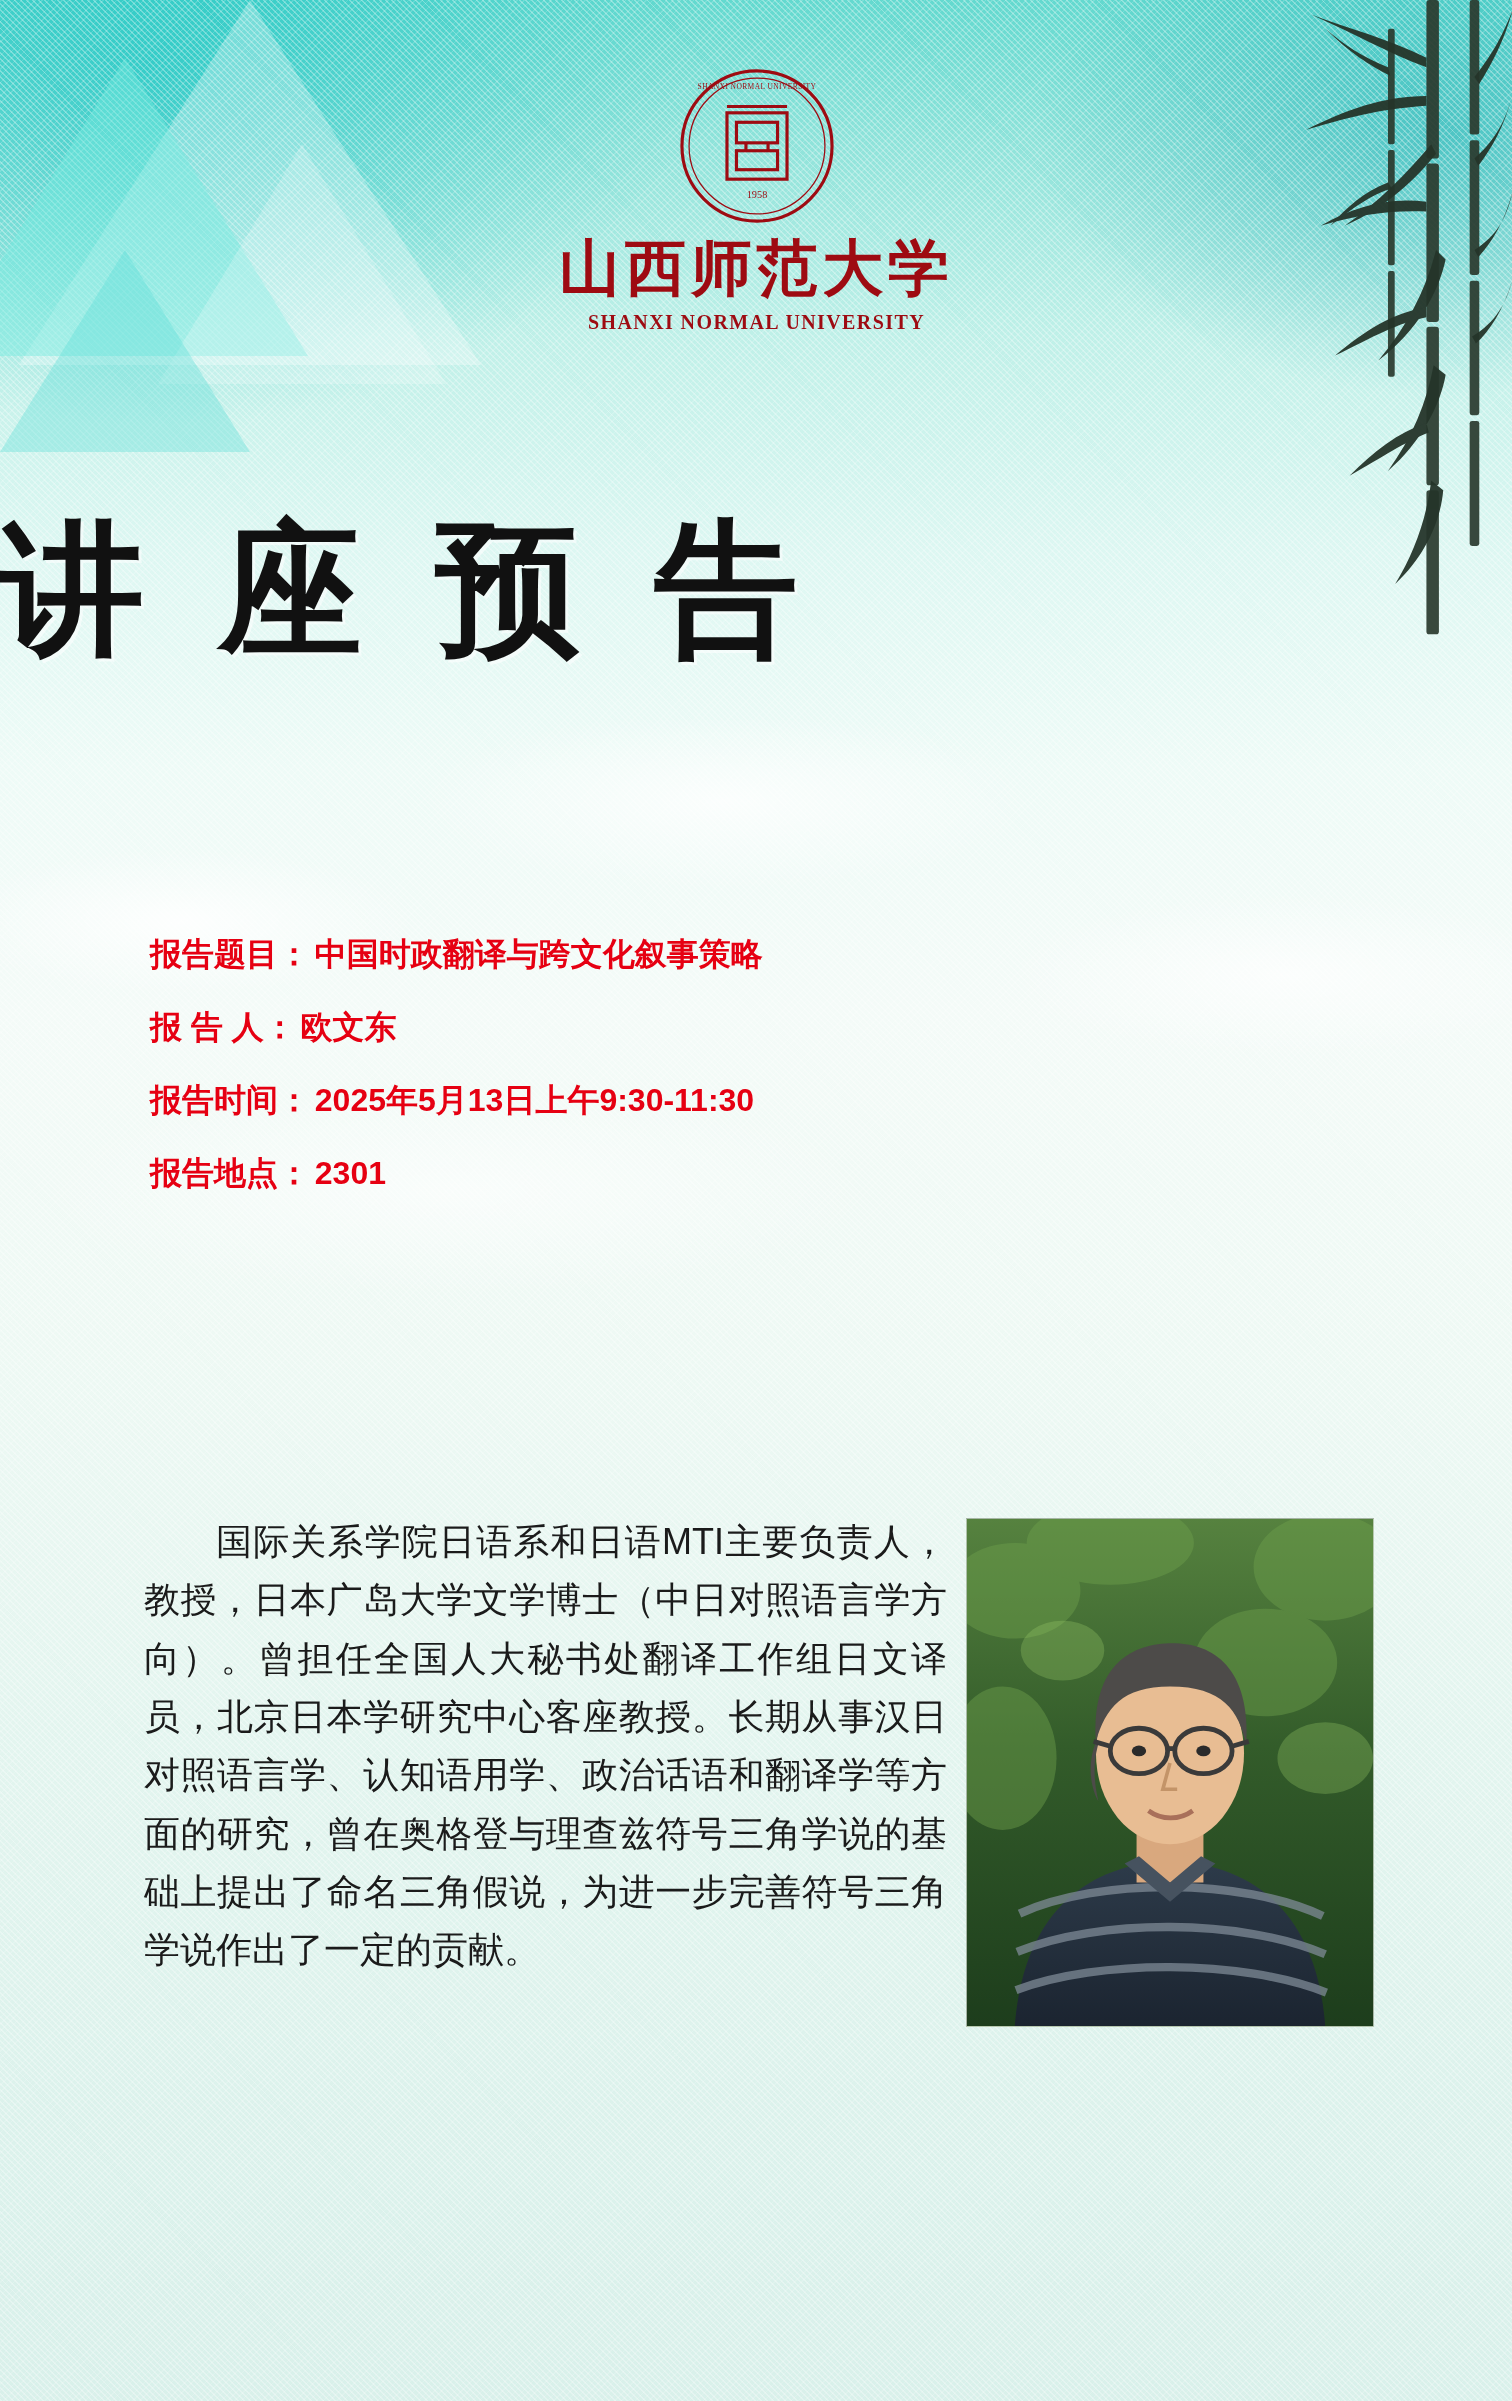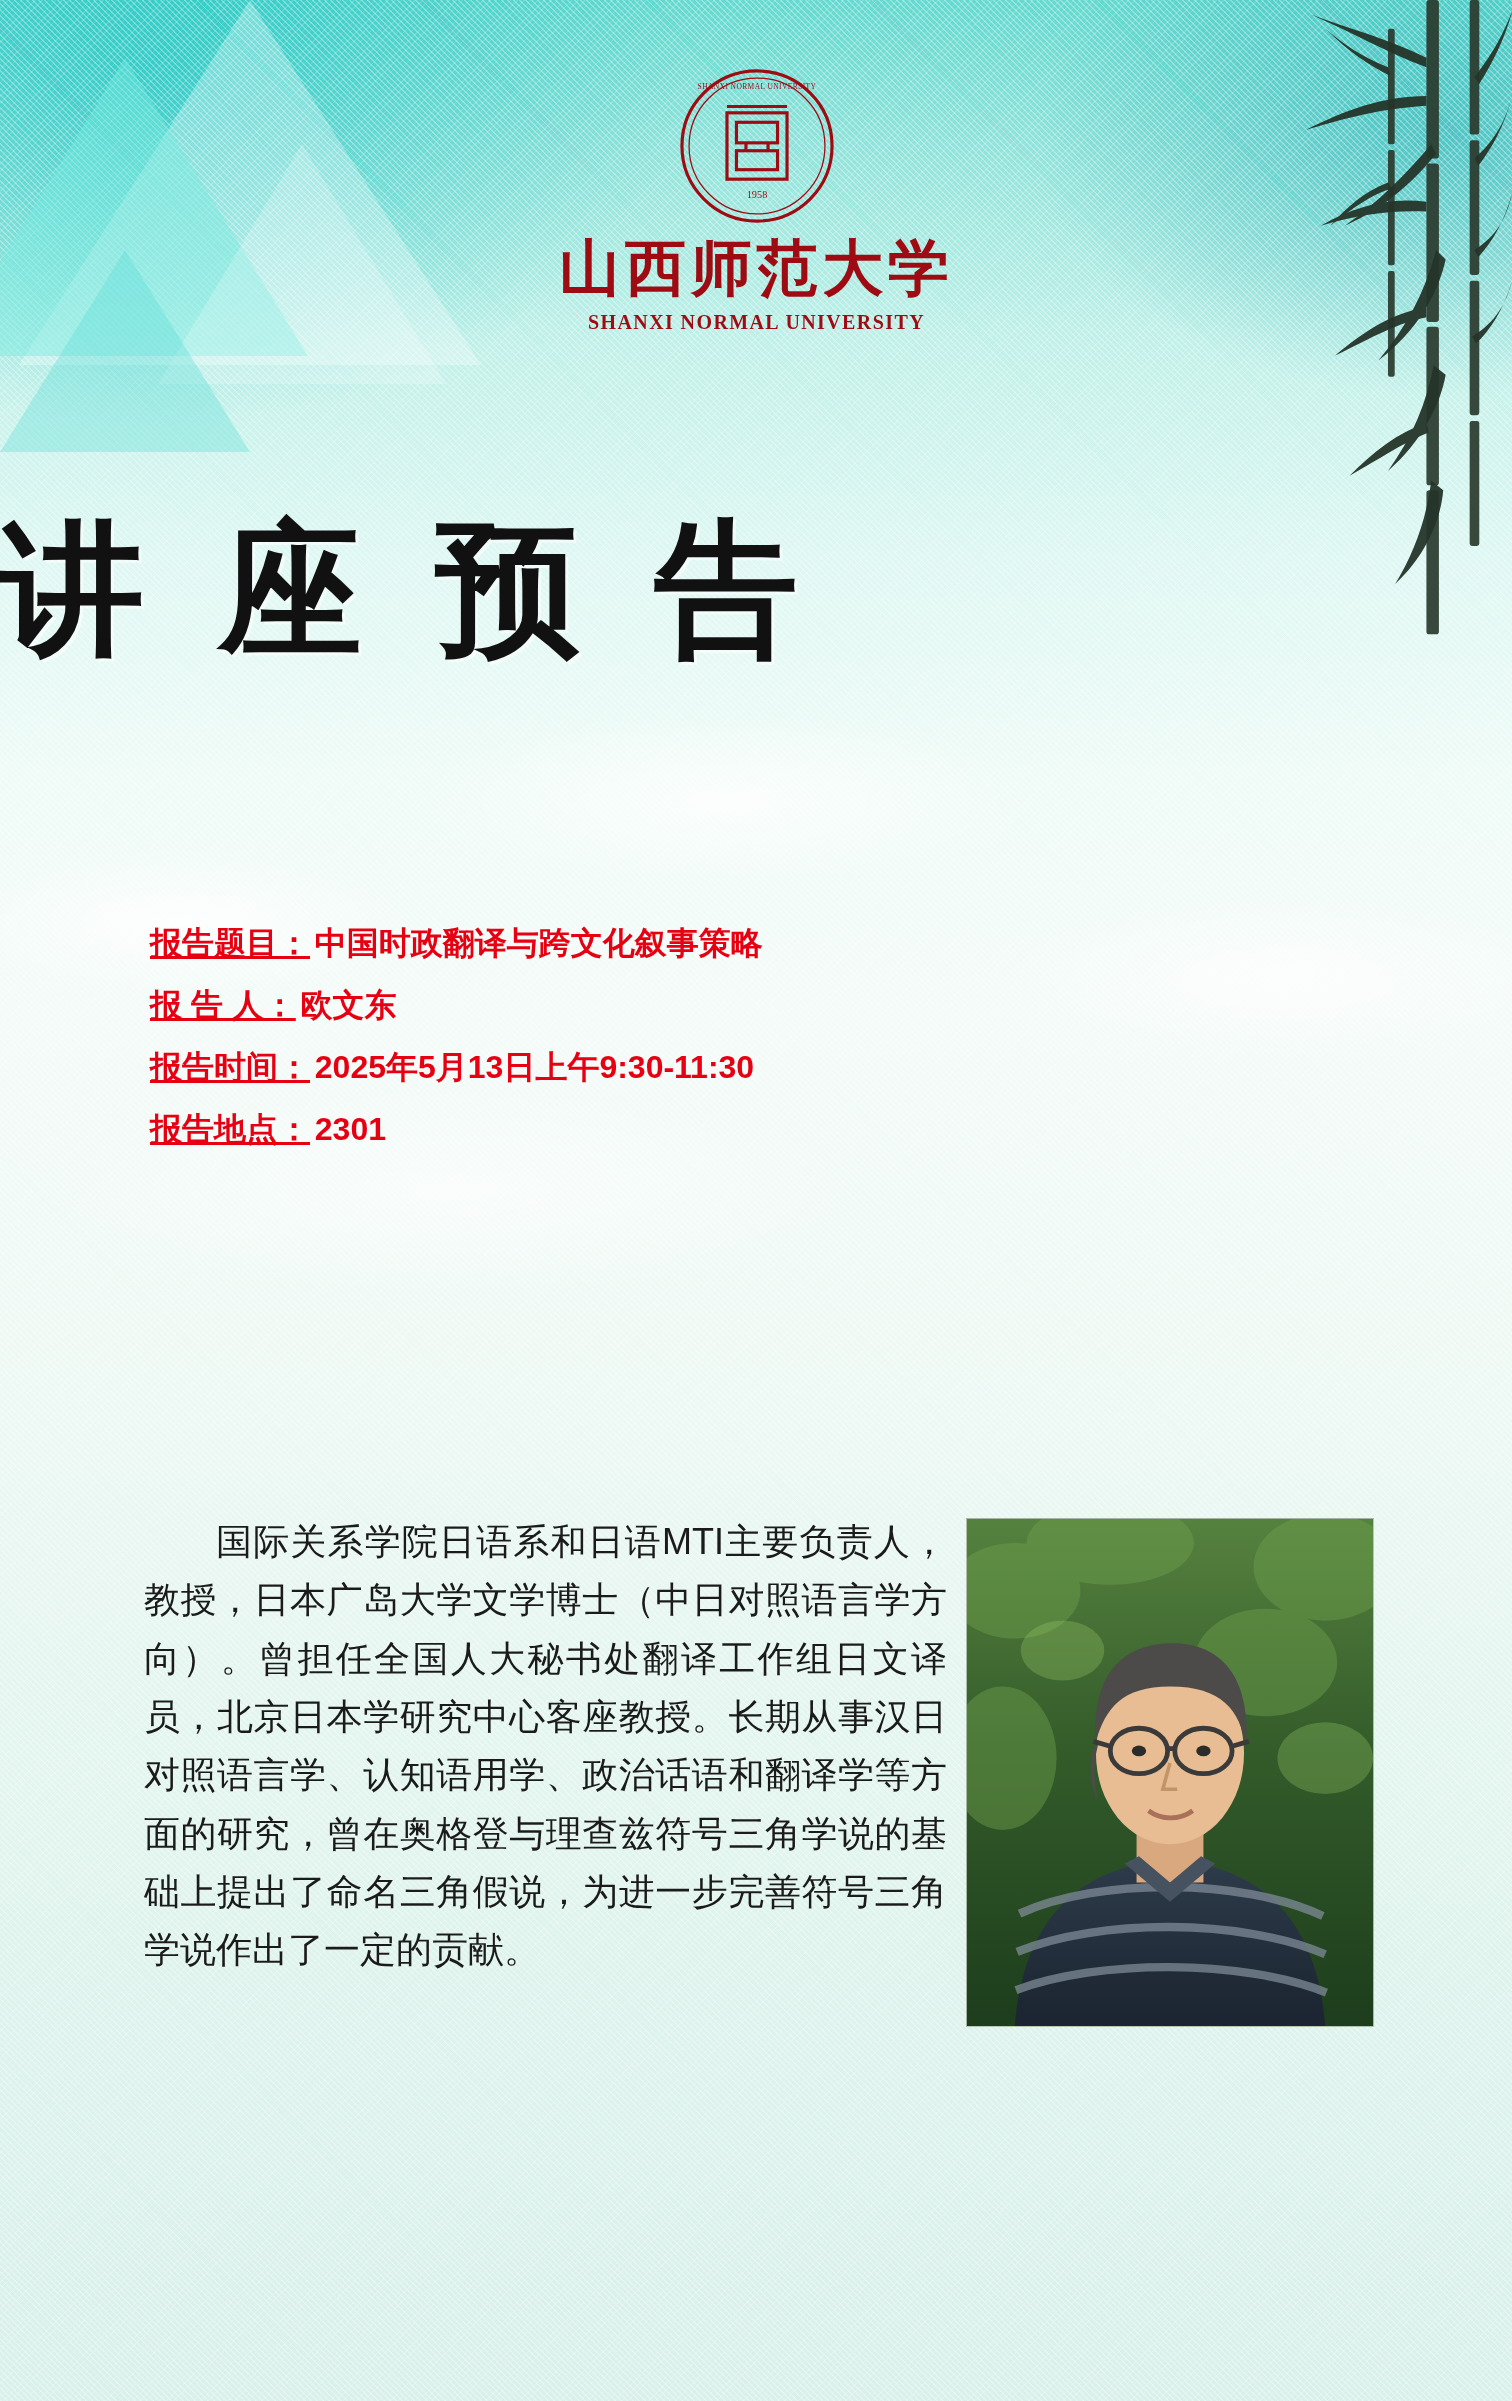--- a/index.html
+++ b/index.html
@@ -106,22 +106,22 @@
 
   
   .info {
     position:absolute; left:150px; top:927px; width:1153px;
     color:#e60012;
     font-weight:bold;
     font-size:32px;
     line-height:1;
   }
   .info-row { display:flex; align-items:baseline; margin-bottom:30px; white-space:nowrap; }
-  .info-label { flex:0 0 auto;text-decoration:underline; }
-  .info-value { margin-left:4.8px; }
+  .info-label { flex:0 0 auto; }
+  .info-value { margin-left:4.8px;margin-top:11px; }
 
   
   .bio {
     position:absolute; left:144px; top:1513px; width:1230px;
     color:#1b1b1b;
     font-size:36px;
     line-height:1.62;
     text-align:justify;
   }
   .bio p { text-indent:2em; margin:0 0 3.8px 0; }

